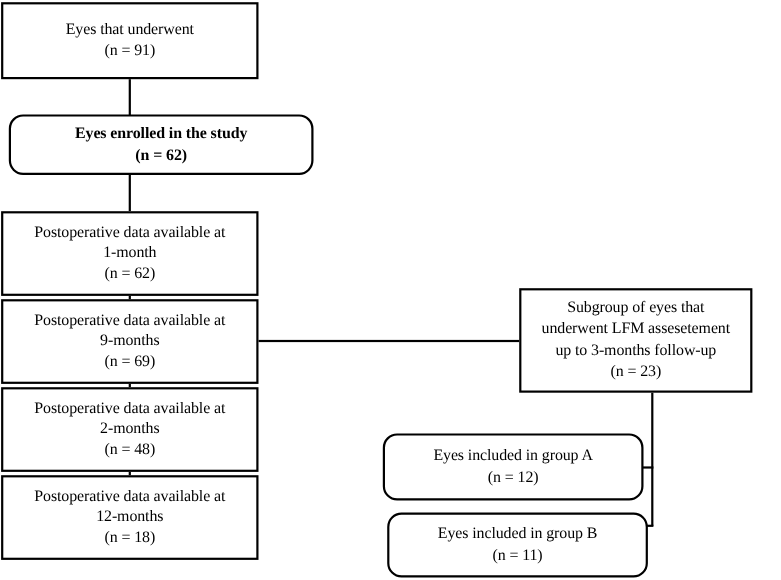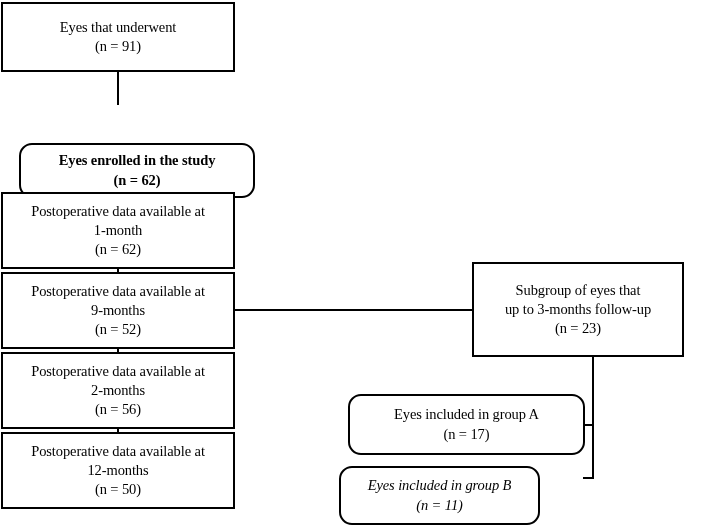--- a/index.html
+++ b/index.html
@@ -60,58 +60,59 @@
 
   <div class="conn v" style="left:592px; top:356px; height:122px;"></div>
   <div class="conn h" style="left:583px; top:424px; width:11px;"></div>
   <div class="conn h" style="left:583px; top:477px; width:11px;"></div>
 
   <div class="node" style="left:1px; top:2px; width:234px; height:70px;">
     <span class="ln">Eyes that underwent</span>
     <span class="ln">(n = 91)</span>
   </div>
 
-  <div class="node rounded bold" style="left:19px; top:104px; width:236px; height:55px;margin-top:39px;">
+  <div class="node rounded bold" style="left:8px; top:104px; width:277px; height:55px;">
     <span class="ln">Eyes enrolled in the study</span>
     <span class="ln">(n = 62)</span>
   </div>
 
   <div class="node" style="left:1px; top:192px; width:234px; height:77px;">
     <span class="ln">Postoperative data available at</span>
     <span class="ln">1-month</span>
     <span class="ln">(n = 62)</span>
   </div>
 
   <div class="node" style="left:1px; top:272px; width:234px; height:77px;">
     <span class="ln">Postoperative data available at</span>
     <span class="ln">9-months</span>
-    <span class="ln">(n = 52)</span>
+    <span class="ln">(n = 69)</span>
   </div>
 
   <div class="node" style="left:1px; top:352px; width:234px; height:77px;">
     <span class="ln">Postoperative data available at</span>
     <span class="ln">2-months</span>
-    <span class="ln">(n = 56)</span>
+    <span class="ln">(n = 48)</span>
   </div>
 
   <div class="node" style="left:1px; top:432px; width:234px; height:77px;">
     <span class="ln">Postoperative data available at</span>
     <span class="ln">12-months</span>
-    <span class="ln">(n = 50)</span>
+    <span class="ln">(n = 18)</span>
   </div>
 
   <div class="node" style="left:472px; top:262px; width:212px; height:95px;">
     <span class="ln">Subgroup of eyes that</span>
+    <span class="ln">underwent LFM assesetement</span>
     <span class="ln">up to 3-months follow-up</span>
     <span class="ln">(n = 23)</span>
   </div>
 
   <div class="node rounded" style="left:348px; top:394px; width:237px; height:61px;">
     <span class="ln">Eyes included in group A</span>
-    <span class="ln">(n = 17)</span>
+    <span class="ln">(n = 12)</span>
   </div>
 
-  <div class="node rounded" style="left:339px; top:466px; width:201px; height:59px;font-style:italic;">
+  <div class="node rounded" style="left:352px; top:466px; width:237px; height:59px;">
     <span class="ln">Eyes included in group B</span>
     <span class="ln">(n = 11)</span>
   </div>
 
 </div>
 
 </body></html>

